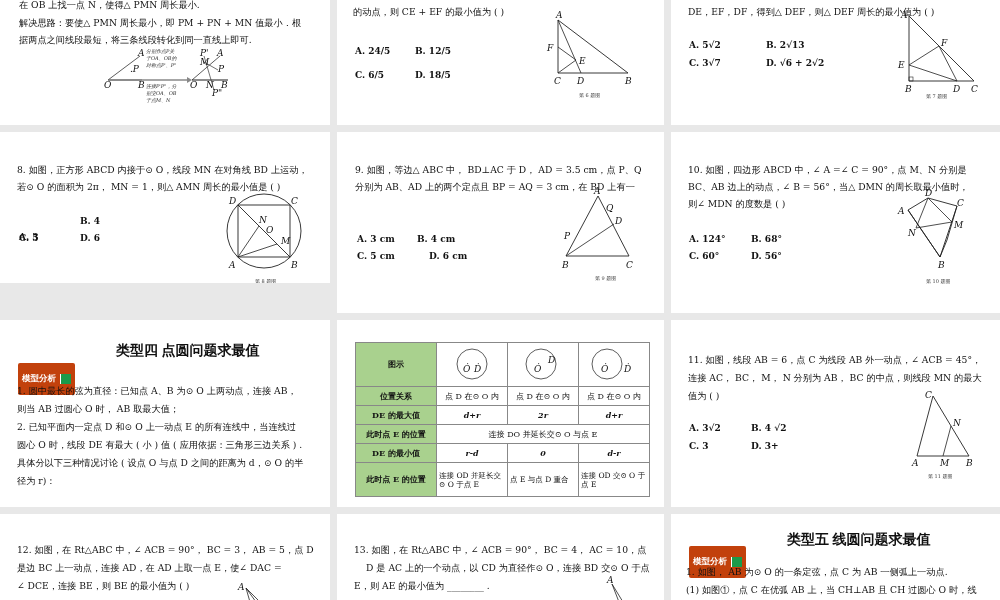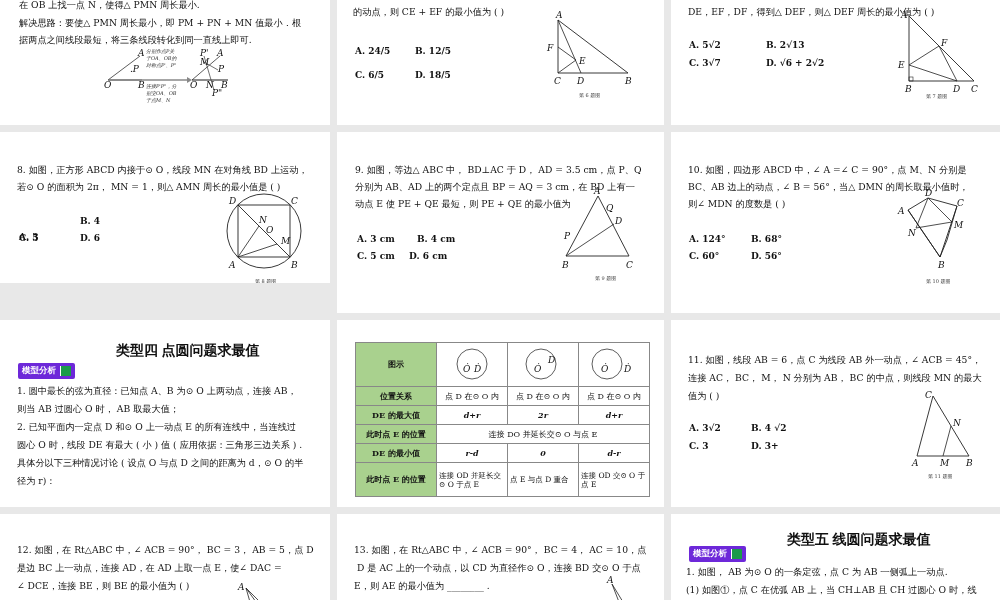--- a/index.html
+++ b/index.html
@@ -3,22 +3,22 @@
 <meta charset="utf-8">
 <style>
   html, body { margin:0; padding:0; }
   body { width:1000px; height:600px; background:#e8e8e8; position:relative; overflow:hidden;
          font-family:"DejaVu Serif","Liberation Serif",serif; color:#111; }
   .tile { position:absolute; background:#fff; overflow:hidden; }
   .t { position:absolute; font-size:9.2px; line-height:18px; white-space:nowrap; }
   .opt { position:absolute; font-size:9px; font-weight:bold; white-space:nowrap; }
   .cap { position:absolute; font-size:5px; color:#444; white-space:nowrap; }
   .hd { position:absolute; font-size:14px; font-weight:bold; white-space:nowrap;font-family:Liberation Serif, serif; }
-  .tag { position:absolute; background:#6d28d9; color:#fff; font-size:8.5px; font-weight:bold;
-         padding:2px 4px; border-radius:2px; font-family:"DejaVu Sans",sans-serif; }
+  .tag { position:absolute; background:#c2410c; color:#fff; font-size:8.5px; font-weight:bold;
+         padding:10px 4px; border-radius:2px; font-family:"DejaVu Sans",sans-serif; }
   .tag:after { content:""; display:inline-block; width:10px; height:10px; background:#1a9a4a; margin-left:4px; vertical-align:middle; border-left:1px solid #fff;}
   svg { position:absolute; overflow:visible; }
   svg text { font-family:"DejaVu Serif",serif; font-style:italic; font-size:9px; fill:#111; }
   table.pos { position:absolute; left:18px; top:22px; border-collapse:collapse; font-size:8px; }
   table.pos td { border:1px solid #888; text-align:center; padding:1px 2px; height:16px; }
   table.pos td.h { background:#a9d18e; font-weight:bold; width:76px; }
   table.pos td.c { width:66px; }
   table.pos td.l { text-align:left; font-size:7.5px; line-height:9px; }
 </style>
 </head>
@@ -125,25 +125,24 @@
       <text x="56" y="52">M</text>
       <text x="4" y="76">A</text>
       <text x="66" y="76">B</text>
   </svg>
   <div class="cap" style="left:255px;top:146px;">第 8 题图</div>
 </div>
 
 <div class="tile" style="left:337px;top:132px;width:327px;height:181px;">
   <div class="t" style="left:18px;top:29px;">9. 如图，等边△ ABC 中， BD⊥AC 于 D， AD = 3.5 cm，点 P、Q</div>
   <div class="t" style="left:18px;top:46px;">分别为 AB、AD 上的两个定点且 BP = AQ = 3 cm，在 BD 上有一</div>
-  <div class="t" style="left:18px;top:63px;">动点 E 使 PE + QE 最短，则 PE + QE 的最小值为</div>
   <div class="opt" style="left:20px;top:102px;">A. 3 cm</div>
   <div class="opt" style="left:80px;top:102px;">B. 4 cm</div>
   <div class="opt" style="left:20px;top:119px;">C. 5 cm</div>
-  <div class="opt" style="left:72px;top:119px;text-align:center;">D. 6 cm</div>
+  <div class="opt" style="left:92px;top:119px;text-align:center;">D. 6 cm</div>
   <svg style="left:225px;top:62px;" width="90" height="80">
     <polygon points="36,2 4,62 67,62" fill="none" stroke="#222" stroke-width="0.9"></polygon>
     <line x1="4" y1="62" x2="52" y2="30" stroke="#222" stroke-width="0.8"></line>
     <text x="32" y="0">A</text>
       <text x="44" y="17">Q</text>
       <text x="53" y="30">D</text>
     <text x="2" y="45">P</text>
       <text x="0" y="74">B</text>
       <text x="64" y="74">C</text>
   </svg>
@@ -266,21 +265,21 @@
   <svg style="left:238px;top:68px;" width="30" height="20">
     <text x="0" y="8" font-size="8">A</text>
     <line x1="8" y1="6" x2="22" y2="20" stroke="#222" stroke-width="0.8"></line>
     <line x1="8" y1="6" x2="18" y2="20" stroke="#222" stroke-width="0.8"></line>
     <line x1="8" y1="6" x2="12" y2="20" stroke="#222" stroke-width="0.8"></line>
   </svg>
 </div>
 
 <div class="tile" style="left:337px;top:514px;width:327px;height:86px;">
   <div class="t" style="left:17px;top:27px;">13. 如图，在 Rt△ABC 中，∠ ACB = 90°， BC = 4， AC = 10，点</div>
-  <div class="t" style="left:20px;top:45px;">D 是 AC 上的一个动点，以 CD 为直径作⊙ O，连接 BD 交⊙ O 于点</div>
+  <div class="t" style="left:29px;top:45px;">D 是 AC 上的一个动点，以 CD 为直径作⊙ O，连接 BD 交⊙ O 于点</div>
   <div class="t" style="left:17px;top:63px;">E，则 AE 的最小值为 ________ .</div>
   <svg style="left:270px;top:62px;" width="30" height="26">
     <text x="0" y="7" font-size="6">A</text>
     <line x1="5" y1="8" x2="16" y2="26" stroke="#222" stroke-width="0.8"></line>
     <line x1="5" y1="8" x2="12" y2="26" stroke="#222" stroke-width="0.8"></line>
   </svg>
 </div>
 
 <div class="tile" style="left:671px;top:514px;width:368px;height:86px;">
   <div class="hd" style="left:116px;top:17px;">类型五    线圆问题求最值</div>

